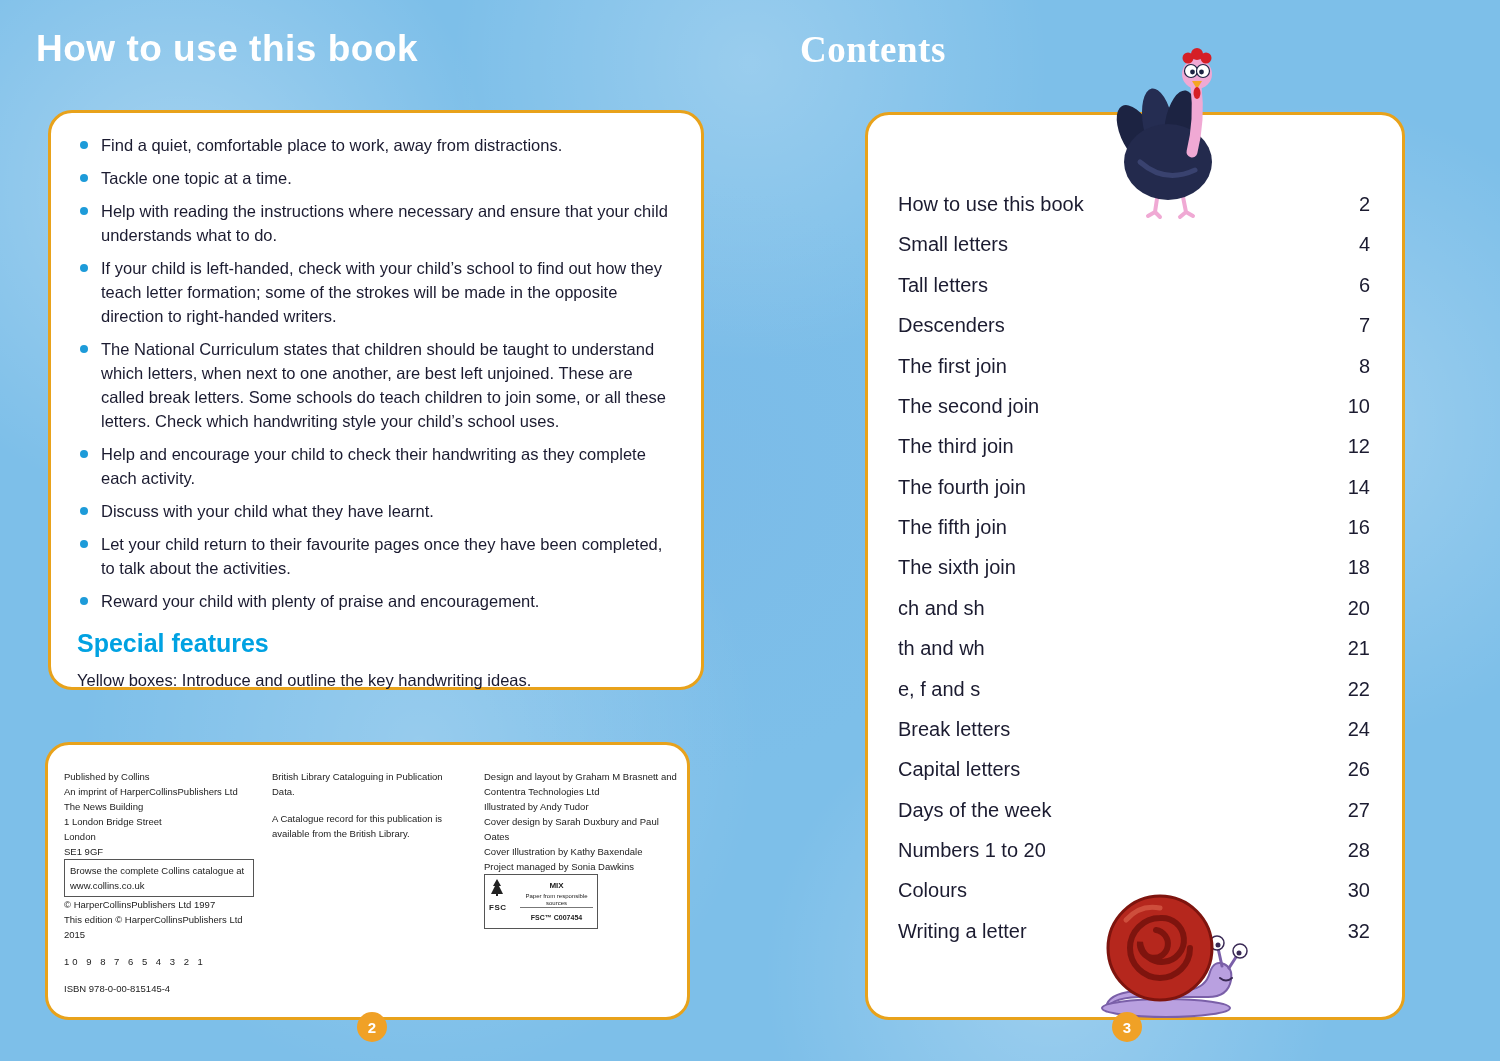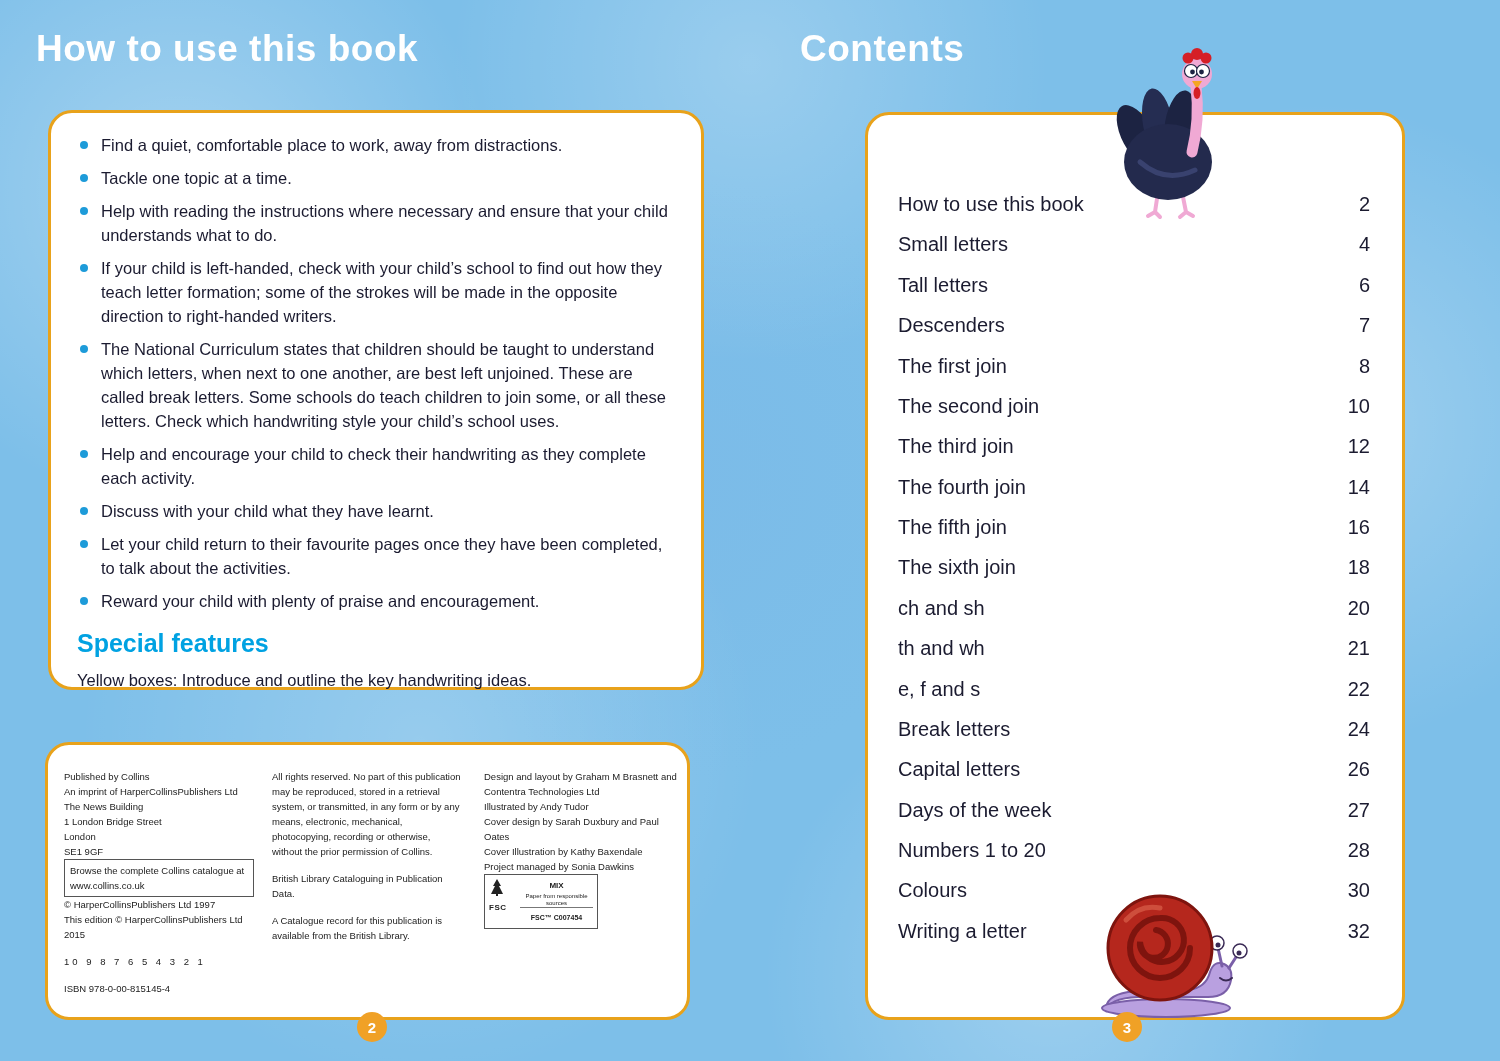--- a/index.html
+++ b/index.html
@@ -85,21 +85,20 @@
     <div>SE1 9GF</div>
     <div class="catalogue-box">Browse the complete Collins catalogue at www.collins.co.uk</div>
     <div>© HarperCollinsPublishers Ltd 1997</div>
     <div>This edition © HarperCollinsPublishers Ltd 2015</div>
     <div class="imp-gap"></div>
     <div style="letter-spacing:3px;">10 9 8 7 6 5 4 3 2 1</div>
     <div class="imp-gap"></div>
     <div>ISBN 978-0-00-815145-4</div>
   </div>
   <div class="imp-col" id="imp-col2">
-    <div class="imp-para">All rights reserved. No part of this publication may be reproduced, stored in a retrieval system, or transmitted, in any form or by any means, electronic, mechanical, photocopying, recording or otherwise, without the prior permission of Collins.</div>
     <div class="imp-para">British Library Cataloguing in Publication Data.</div>
     <div class="imp-para">A Catalogue record for this publication is available from the British Library.</div>
   </div>
   <div class="imp-col" id="imp-col3">
     <div>Design and layout by Graham M Brasnett and Contentra Technologies Ltd</div>
     <div>Illustrated by Andy Tudor</div>
     <div>Cover design by Sarah Duxbury and Paul Oates</div>
     <div>Cover Illustration by Kathy Baxendale</div>
     <div>Project managed by Sonia Dawkins</div>
     <div class="fsc-box">
@@ -114,21 +113,21 @@
         <div class="fsc-mix">MIX</div>
         <div class="fsc-src">Paper from responsible sources</div>
         <div class="fsc-code">FSC™ C007454</div>
       </div>
     </div>
   </div>
 </div>
 
 <div class="page-circle" style="left:357px;top:1012px;">2</div>
 
-<div class="page-title" style="left:800px;top:28px;">Contents</div>
+<div class="page-title" style="left:800px;top:28px;font-family:Liberation Serif, serif;">Contents</div>
 
 <div class="panel" id="contents-panel">
   <div class="toc-list">
     <div class="toc-row">
         <span class="toc-label">How to use this book</span>
         <span class="toc-page">2</span>
       </div>
     <div class="toc-row">
         <span class="toc-label">Small letters</span>
         <span class="toc-page">4</span>

